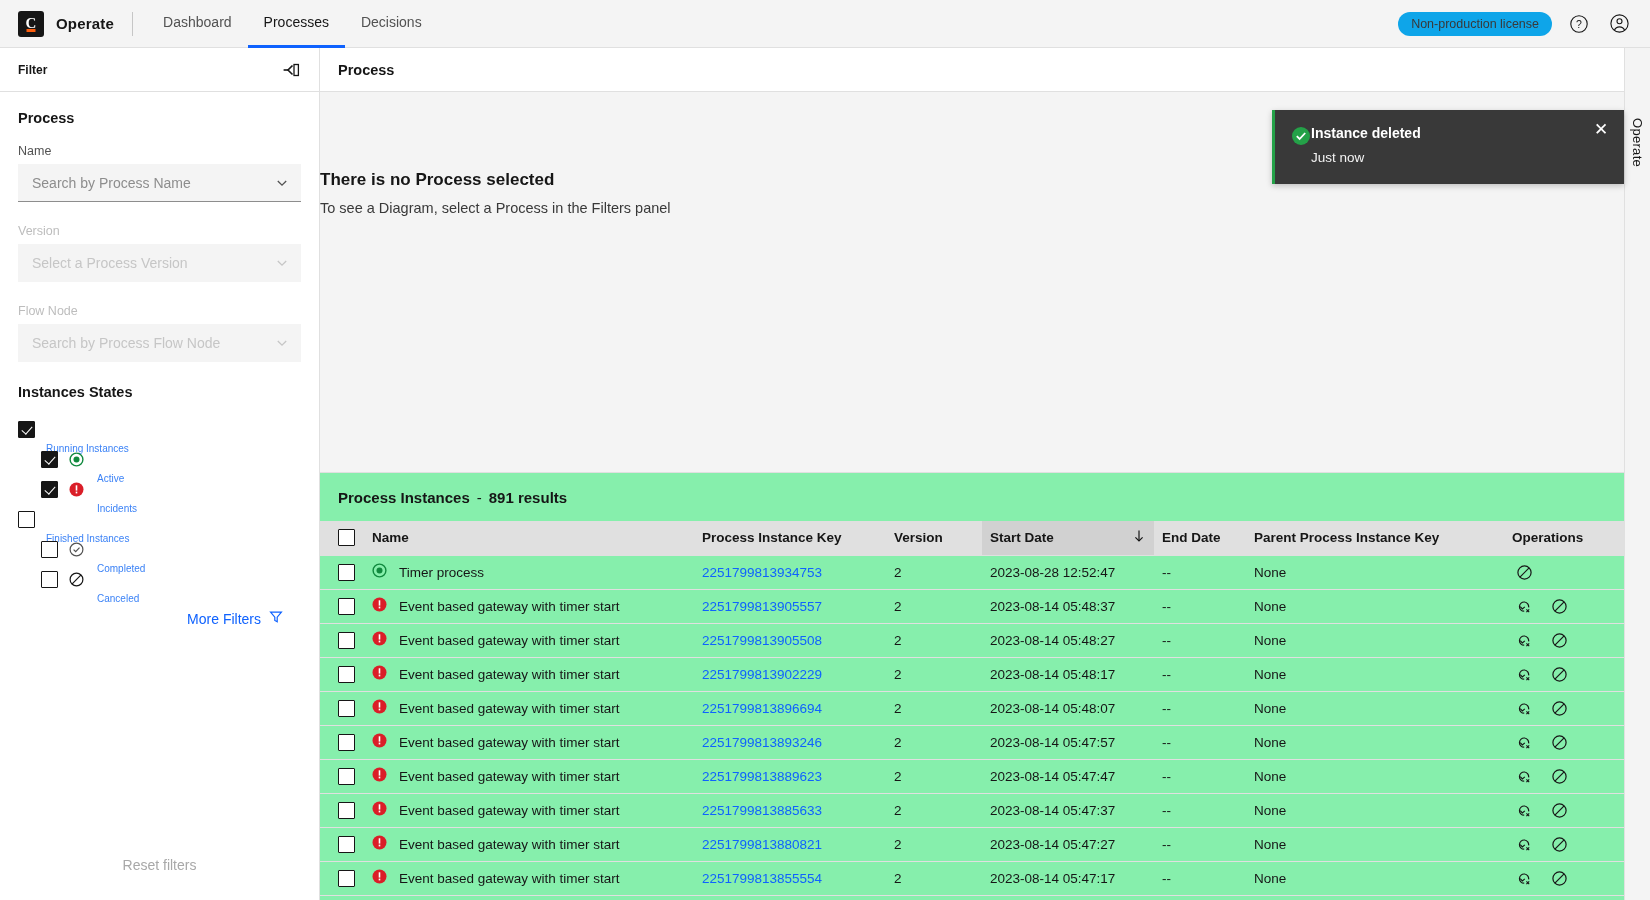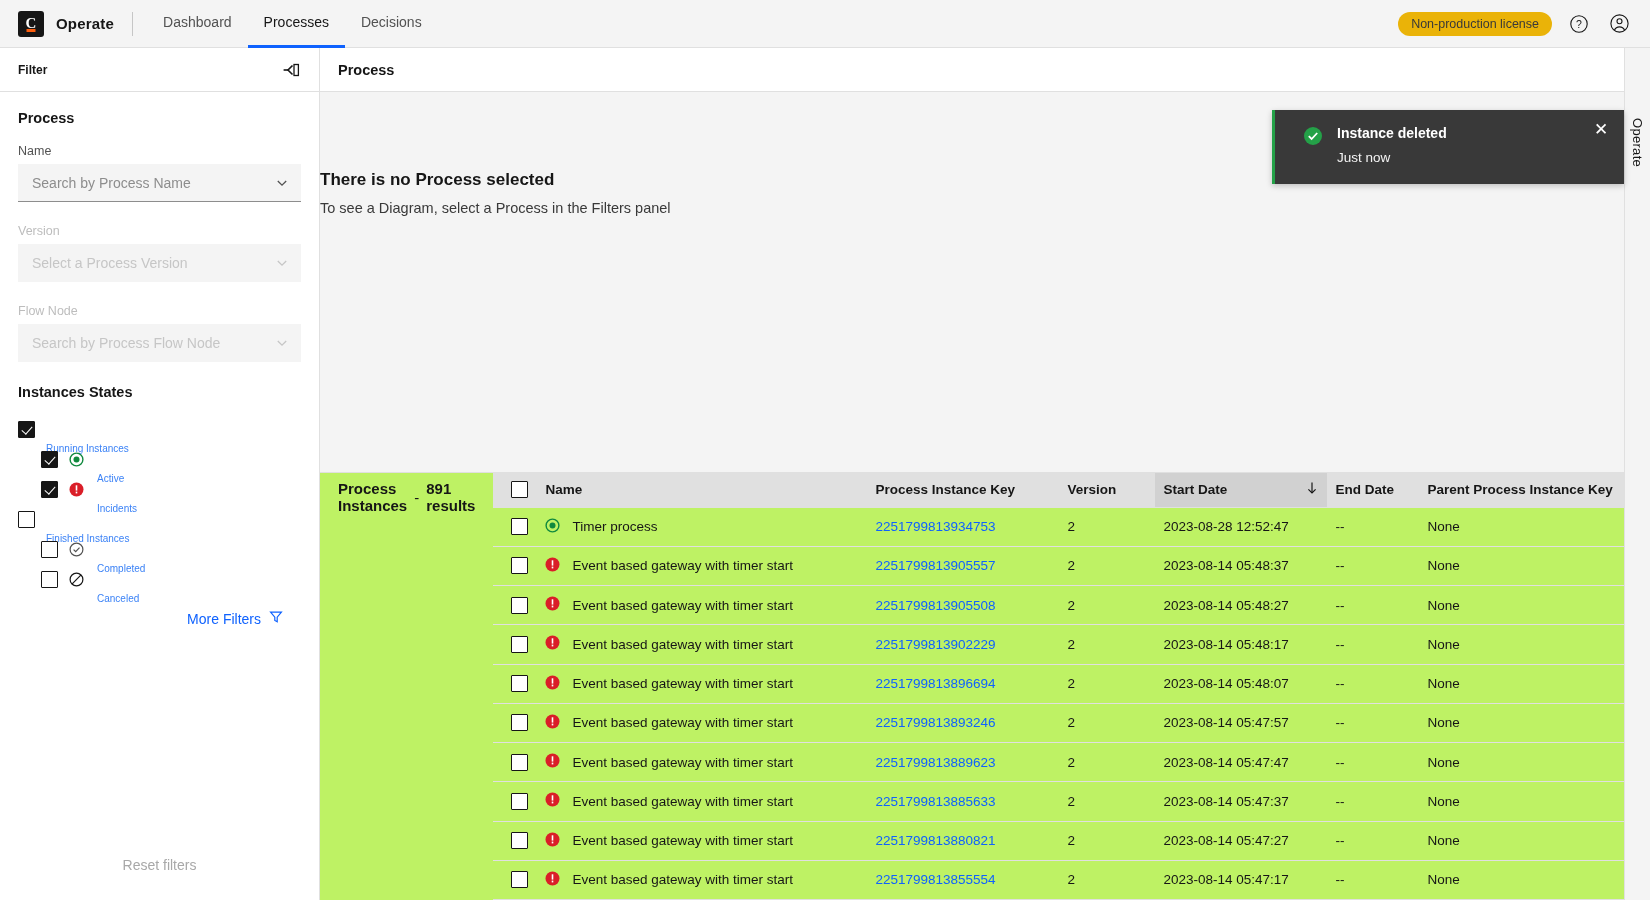--- a/index.html
+++ b/index.html
@@ -27,21 +27,21 @@
   .brand-title { font-size: 15px; font-weight: 700; letter-spacing: .2px; }
   .nav-sep { width: 1px; height: 24px; background: #c6c6c6; margin: 0 14px 0 2px; }
   .navtabs { display: flex; height: 48px; }
   .navtab {
     display: flex; align-items: center; padding: 0 16px; font-size: 14px; color: #525252;
     height: 48px; border-bottom: 3px solid transparent; cursor: pointer;
   }
   .navtab.active { color: #161616; border-bottom-color: #0f62fe; }
   .nav-right { margin-left: auto; display: flex; align-items: center; gap: 14px; padding-right: 18px; }
   .license-pill {
-    background: #eab308; color: #393939; font-size: 12.5px; border-radius: 14px; padding: 5px 13px; white-space: nowrap;
+    background: #0ea5e9; color: #393939; font-size: 12.5px; border-radius: 14px; padding: 5px 13px; white-space: nowrap;
   }
   .icon-btn { width: 26px; height: 26px; display: flex; align-items: center; justify-content: center; cursor: pointer; color: #161616; }
 
   
   .body { flex: 1; display: flex; min-height: 0; position: relative; }
 
   
   .sidebar {
     width: 320px; flex: 0 0 320px; background: #fff; border-right: 1px solid #e0e0e0;
     display: flex; flex-direction: column; position: relative;
@@ -92,21 +92,21 @@
     border-left: 0;
   }
   .panel-bar {
     height: 44px; flex: 0 0 44px; background: #fff; border-bottom: 1px solid #e0e0e0;
     display: flex; align-items: center; padding: 0 18px; font-size: 14.5px; font-weight: 700;
   }
   .diagram-empty { flex: 1; display: flex; flex-direction: column; align-items: flex-start; padding-top: 78px; }
   .de-title { font-size: 17px; font-weight: 700; margin-bottom: 10px; }
   .de-sub { font-size: 14.5px; color: #393939; }
 
-  .list-panel { flex: 1; background: #bef264; display: flex; flex-direction: row; min-height: 0; }
+  .list-panel { flex: 1; background: #86efac; display: flex; flex-direction: column; min-height: 0; }
   .list-head { height: 48px; flex: 0 0 48px; display: flex; align-items: center; padding: 0 18px; font-size: 15px; }
   .list-head .lh-title { font-weight: 700; }
   .list-head .lh-dash { margin: 0 7px; color: #161616; }
   .list-head .lh-count { font-weight: 700; }
 
   table { width: 100%; border-collapse: collapse; table-layout: fixed; }
   thead th {
     background: #e0e0e0; height: 34px; font-size: 13.5px; font-weight: 700; text-align: left;
     padding: 0 8px; color: #161616; white-space: nowrap;
   }
@@ -134,21 +134,21 @@
     display: flex; align-items: flex-start; justify-content: center; padding-top: 70px;
   }
   .rail-label {
     writing-mode: vertical-rl; font-size: 13px; color: #161616; letter-spacing: .3px; cursor: pointer;
   }
 
   
   .toast {
     position: absolute; top: 62px; right: 26px; width: 352px; min-height: 74px;
     background: #393939; color: #fff; border-left: 3px solid #24a148;
-    display: flex; padding: 15px 14px 15px 28px; gap: 14px; z-index: 50;
+    display: flex; padding: 15px 14px 15px 16px; z-index: 50;
     box-shadow: 0 2px 6px rgba(0,0,0,.22);
   }
   .toast-ico { flex: 0 0 20px; margin-top: 1px; }
   .toast-txt { flex: 1; }
   .toast-title { font-size: 14px; font-weight: 700; margin-bottom: 9px; }
   .toast-sub { font-size: 13.5px; color: #f4f4f4; }
   .toast-close { flex: 0 0 16px; color: #fff; cursor: pointer; font-size: 17px; line-height: 14px; margin-top: -2px; }
 </style>
 </head>
 <body>

